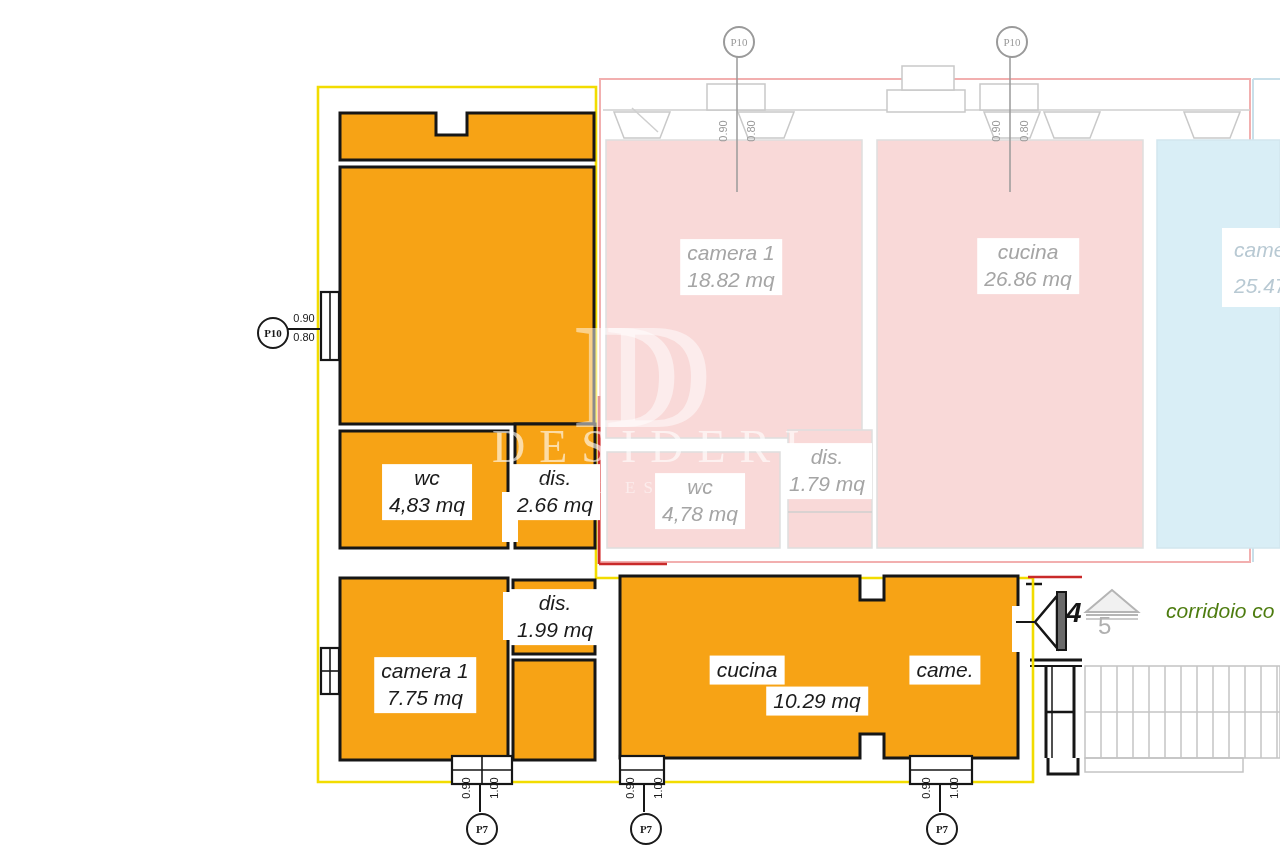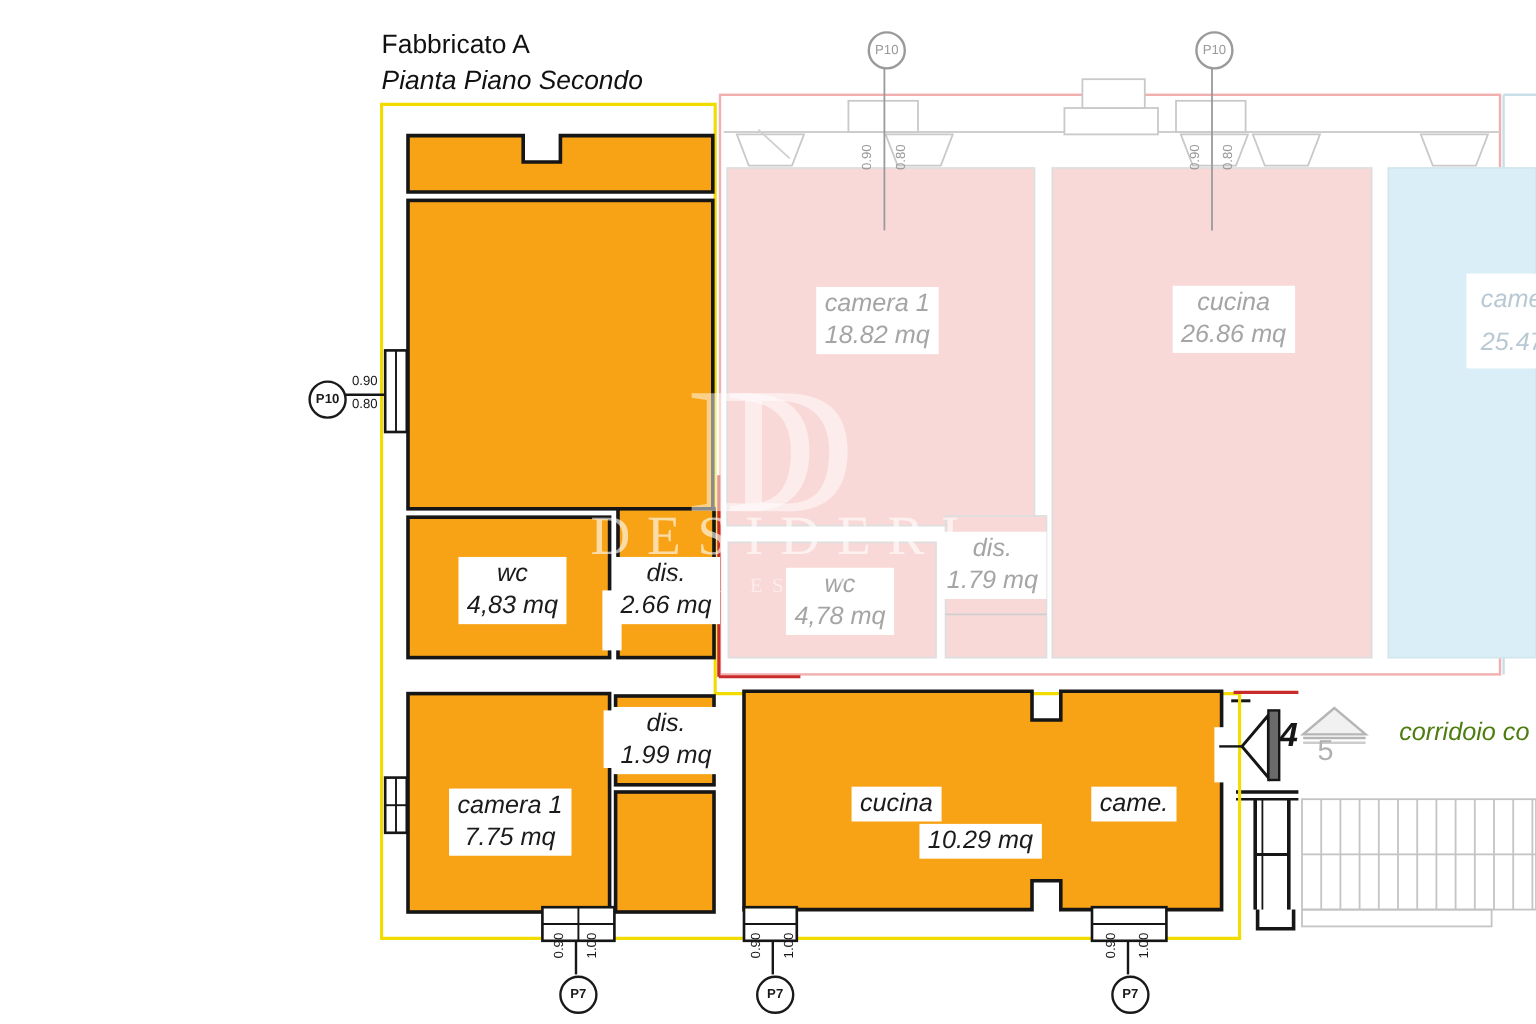--- a/index.html
+++ b/index.html
@@ -35,21 +35,21 @@
   .lbl.blue{transform:none;text-align:left;color:#b8c9d3;}
   .freetext{position:absolute;font-style:italic;z-index:20;white-space:nowrap;}
 
   #title{position:absolute;left:318px;top:22px;font-size:22px;color:#111;
          line-height:1.35;z-index:30;}
   #title .t2{font-style:italic;}
 
   
   .mcirc{position:absolute;width:28px;height:28px;border-radius:50%;background:#fff;
          font-size:11px;display:flex;align-items:center;justify-content:center;
-         z-index:25;font-weight:600;}
+         z-index:25;font-weight:600;font-family:Liberation Serif, serif;}
   .mcirc.dark{border:2px solid #1a1a1a;color:#1a1a1a;}
   .mcirc.gray{border:2px solid #9a9a9a;color:#9a9a9a;font-weight:400;}
   .dim{position:absolute;font-size:11px;color:#1a1a1a;z-index:25;width:34px;text-align:center;}
   .dim.gray{color:#9a9a9a;}
   .dim.vert{transform:rotate(-90deg);}
 
   
   #watermark{position:absolute;left:0;top:0;width:1280px;height:853px;z-index:40;
              pointer-events:none;font-family:"Liberation Serif",serif;}
   #watermark .mono{position:absolute;font-size:150px;color:rgba(255,255,255,0.5);}
@@ -172,24 +172,20 @@
       <path d="M1035,622 L1057,596 L1057,648 Z" fill="#fff" stroke="#161616" stroke-width="2.5"></path>
       <rect x="1057" y="592" width="9" height="58" fill="#6a6a6a" stroke="#161616" stroke-width="2"></rect>
     </g>
     <g>
       <path d="M1112,590 L1086,612 H1138 Z" fill="#f1f1f1" stroke="#b5b5b5" stroke-width="2"></path>
       <line x1="1086" y1="615" x2="1138" y2="615" stroke="#b5b5b5" stroke-width="2"></line>
       <line x1="1086" y1="619" x2="1138" y2="619" stroke="#cccccc" stroke-width="2"></line>
     </g>
   </svg>
 
-  <div id="title">
-    <div class="t1">Fabbricato A</div>
-    <div class="t2">Pianta Piano Secondo</div>
-  </div>
 
   <div class="lbl" style="left:427px;top:492px">
     <span class="l1">wc</span>
     <span class="l2">4,83 mq</span>
   </div>
   <div class="lbl" style="left:555px;top:492px">
     <span class="l1">dis.</span>
     <span class="l2">2.66 mq</span>
   </div>
   <div class="lbl" style="left:555px;top:617px">

